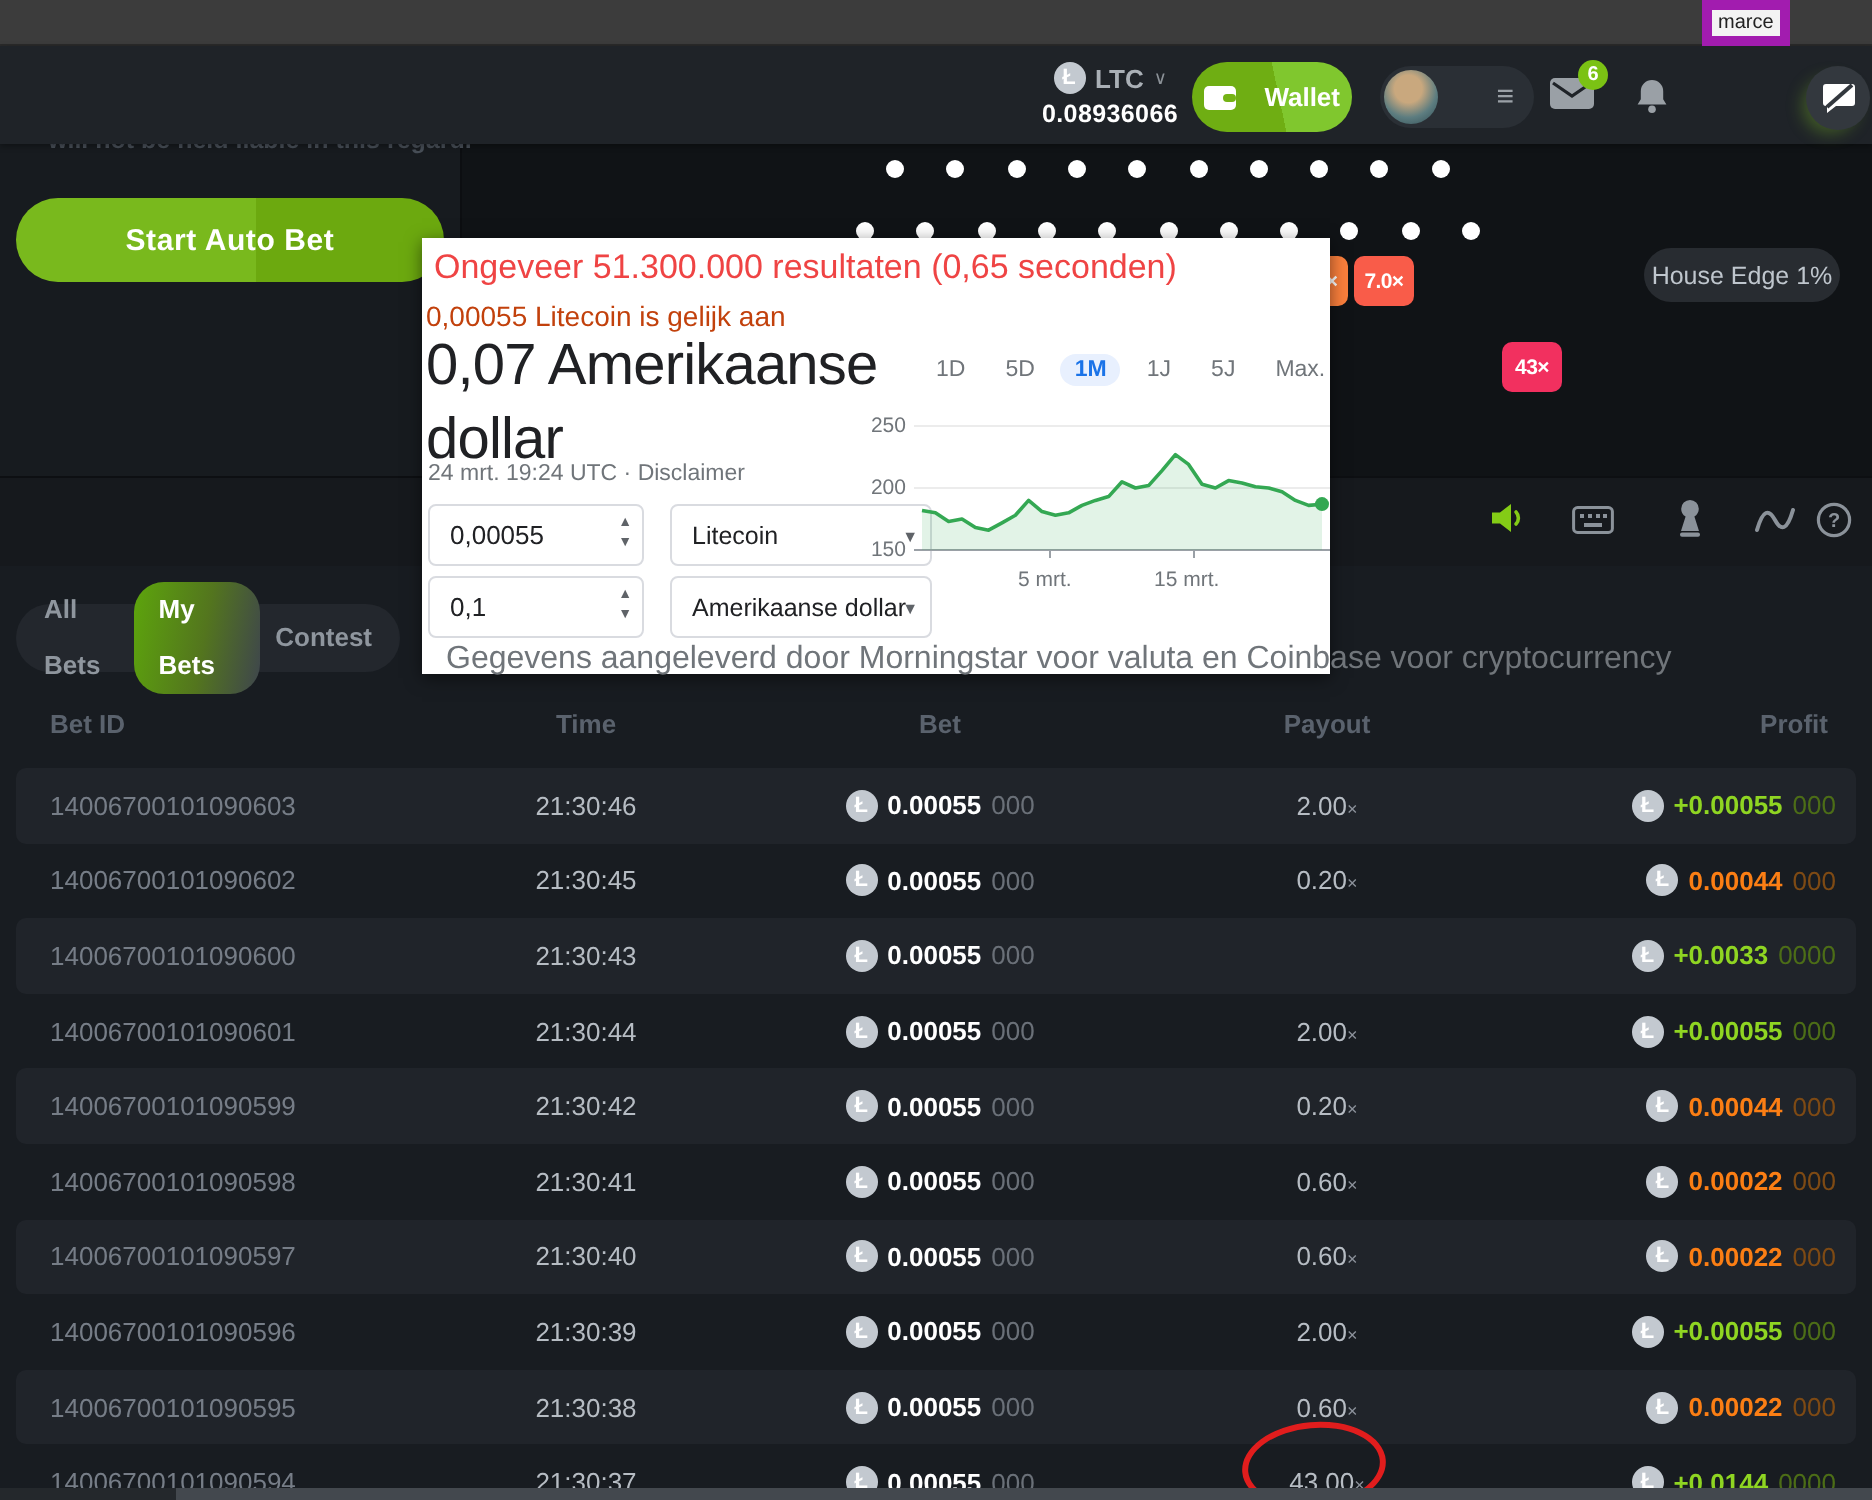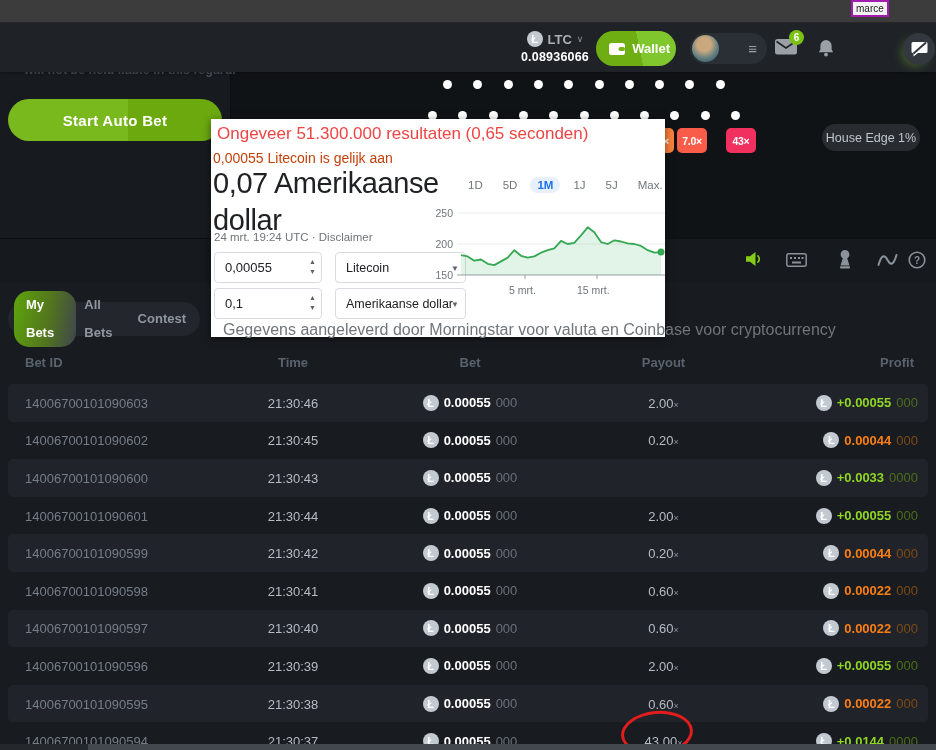--- a/index.html
+++ b/index.html
@@ -5,34 +5,34 @@
   html,body{margin:0;padding:0}
   body{
     width:936px;height:750px;position:relative;overflow:hidden;
     background:#181c21;font-family:"Liberation Sans",sans-serif;
     -webkit-font-smoothing:antialiased;
   }
   .abs{position:absolute}
 
   
   #top-strip{left:0;top:0;width:936px;height:22px;background:#3c3c3c;border-bottom:1px solid #2a2a2a}
-  #browser-tooltip{left:851px;top:0;background:#f3f3f3;border:2px solid #a21caf;color:#222;
+  #browser-tooltip{left:851px;top:0;background:#f3f3f3;border:5px solid #a21caf;color:#222;
     font-size:10px;padding:0 3px;line-height:13px;z-index:40}
 
   
   #site-header{left:0;top:23px;width:936px;height:49px;background:#1f2328;z-index:6;box-shadow:0 1px 3px rgba(0,0,0,.35)}
   .coin{display:inline-flex;align-items:center;justify-content:center;width:16px;height:16px;border-radius:50%;
     background:#c3c9d0;color:#fff;font-size:11px;font-weight:bold;font-style:normal;flex:0 0 16px}
   #currency-selector{left:512px;top:8px;width:86px;text-align:center;cursor:pointer}
   #currency-selector .row1{display:flex;align-items:center;justify-content:center;gap:5px}
   #currency-code{color:#aab0b6;font-weight:bold;font-size:13px}
   .chev{color:#8b9197;font-size:9px}
   #wallet-balance{color:#fff;font-weight:bold;font-size:12.5px;margin-top:3px;letter-spacing:.2px}
   #wallet-button{left:596px;top:8px;width:80px;height:35px;border:none;border-radius:18px;
-    background:linear-gradient(78deg,#6fae13 54%,#80c72e 54%);display:flex;align-items:center;justify-content:flex-end;gap:6px;cursor:pointer}
+    background:linear-gradient(78deg,#6fae13 54%,#80c72e 54%);display:flex;align-items:center;justify-content:space-between;gap:6px;cursor:pointer}
   #wallet-button span{color:#fff;font-weight:bold;font-size:13px}
   #user-pill{left:690px;top:10px;width:77px;height:31px;background:#2a2f35;border-radius:16px;
     display:flex;align-items:center;padding:0 10px 0 2px;box-sizing:border-box;justify-content:space-between;cursor:pointer}
   #avatar{width:27px;height:27px;border-radius:50%;
     background:radial-gradient(circle at 45% 35%,#c9a87e 0 30%,#5d7d80 62%,#2e4a52 100%)}
   #menu-icon{color:#9aa0a6;font-size:15px;font-weight:bold}
   #mail-button{left:775px;top:16px;width:26px;height:22px;cursor:pointer}
   #mail-badge{left:789px;top:7px;width:15px;height:15px;background:#7bc214;border-radius:50%;
     color:#fff;font-size:10px;font-weight:bold;display:flex;align-items:center;justify-content:center;z-index:7}
   #bell-button{left:817px;top:16px;width:18px;height:20px;cursor:pointer}
@@ -175,21 +175,21 @@
     <div class="peg" style="left: 518.9px; top: 39px;"></div>
     <div class="peg" style="left: 549.2px; top: 39px;"></div>
     <div class="peg" style="left: 579.5px; top: 39px;"></div>
     <div class="peg" style="left: 609.8px; top: 39px;"></div>
     <div class="peg" style="left: 640.1px; top: 39px;"></div>
     <div class="peg" style="left: 670.4px; top: 39px;"></div>
     <div class="peg" style="left: 700.7px; top: 39px;"></div>
     <div class="peg" style="left: 731px; top: 39px;"></div>
     <div class="bucket" style="left: 644px; background: rgb(250, 127, 60);">2.0×</div>
     <div class="bucket" style="left: 677px; background: rgb(249, 92, 73);">7.0×</div>
-    <div class="bucket" style="left: 726px; background: rgb(242, 48, 95);">43×</div>
+    <div class="bucket" style="left: 751px; background: rgb(242, 48, 95); margin-top: 43px;">43×</div>
   </div>
 <div class="abs" id="bet-sidebar">
   <div class="abs" id="terms-text">will not be held liable in this regard.</div>
   <button class="abs" id="start-auto-bet-button">Start Auto Bet</button>
 </div>
 <div class="abs" id="house-edge-badge">House Edge 1%</div>
 <div class="abs" id="game-footer">
   <div class="gf-icon" style="left:745px;top:12px">
     <svg width="18" height="16" viewBox="0 0 18 16">
       <path d="M1 5.2h4L10.5 1v14L5 10.8H1z" fill="#84cc16"></path>
@@ -219,22 +219,22 @@
   </div>
   <div class="gf-icon" style="left:908px;top:12px">
     <svg width="18" height="18" viewBox="0 0 18 18">
       <circle cx="9" cy="9" r="7.8" stroke="#8b929a" stroke-width="1.6" fill="none"></circle>
       <text x="9" y="12.6" text-anchor="middle" font-size="10" font-weight="bold" fill="#8b929a">?</text>
     </svg>
   </div>
 </div>
 
 <div class="abs" id="bets-tabs">
+  <span class="tab">All Bets</span>
   <span class="tab active">My Bets</span>
-  <span class="tab">All Bets</span>
   <span class="tab">Contest</span>
 </div>
 
 <div class="abs" id="bets-table">
   <div id="table-header">
     <span class="cell c-id hcell">Bet ID</span>
     <span class="cell c-time hcell">Time</span>
     <span class="cell c-bet hcell">Bet</span>
     <span class="cell c-payout hcell">Payout</span>
     <span class="cell c-profit hcell hc-profit">Profit</span>

